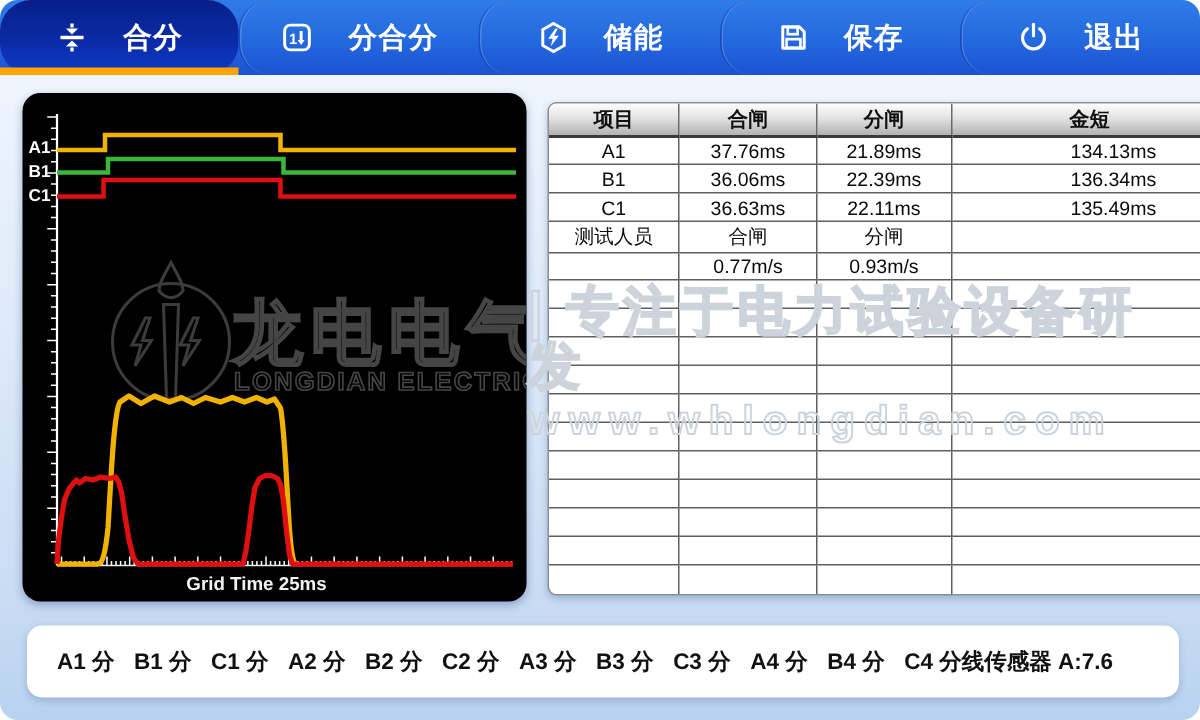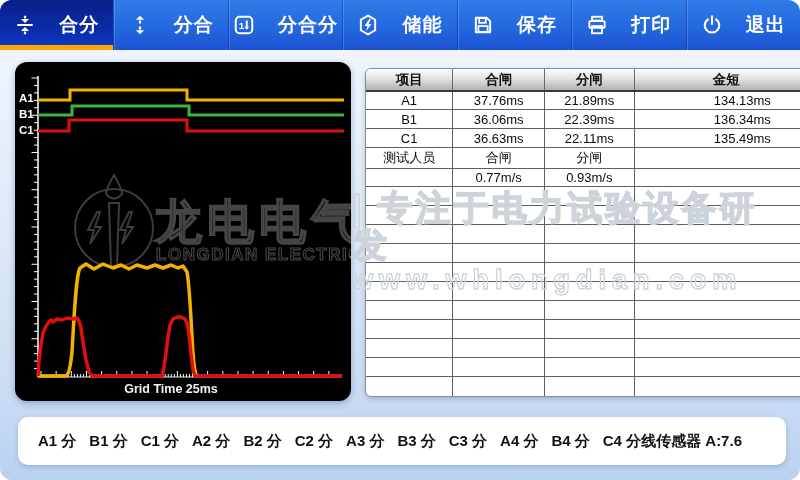--- a/index.html
+++ b/index.html
@@ -4,21 +4,21 @@
 <style>
   html,body{margin:0;padding:0;background:#ffffff;}
   *{box-sizing:border-box;}
   body{font-family:"Liberation Sans","DejaVu Sans",sans-serif;}
   .app{position:relative;width:800px;height:480px;border-radius:12px;overflow:hidden;background:#e4eefa;}
 
   
   .navbar{position:absolute;left:0;top:0;width:800px;height:50px;display:flex;
     background:linear-gradient(180deg,#2f7ce8 0%,#2468de 55%,#1c52d2 100%);}
   .tab{position:relative;flex:1 1 0;display:flex;align-items:center;justify-content:center;gap:23px;
-    cursor:pointer;color:#fff;font-size:19px;font-weight:700;letter-spacing:1px;}
+    cursor:pointer;color:#fff;font-size:19px;font-weight:700;letter-spacing:1px;border-radius:21px;}
   .tab + .tab{border-left:1px solid rgba(8,40,150,.45);box-shadow:inset 1px 0 0 rgba(255,255,255,.18);}
   .tab.active{background:linear-gradient(180deg,#081f8a 0%,#0b2ba6 55%,#0d3bca 100%);}
   .tab.active::after{content:"";position:absolute;left:0;right:0;bottom:0;height:5px;background:#ffa400;}
   .tab svg{display:block;}
 
   
   .content{position:absolute;left:0;top:50px;width:800px;height:430px;
     background:linear-gradient(180deg,#eff5fd 0%,#ddeaf8 40%,#cbddf4 78%,#b9d2f0 100%);}
 
   
@@ -63,29 +63,20 @@
         <line x1="3" y1="10" x2="17" y2="10" stroke="#fff" stroke-width="2"></line>
         <line x1="10" y1="1.5" x2="10" y2="4" stroke="#fff" stroke-width="2"></line>
         <path d="M6.3 4.5 H13.7 L10 8.2 Z" fill="#fff"></path>
         <line x1="10" y1="18.5" x2="10" y2="16" stroke="#fff" stroke-width="2"></line>
         <path d="M6.3 15.5 H13.7 L10 11.8 Z" fill="#fff"></path>
       </svg>
       <span>合分</span>
     </div>
     <div class="tab">
       <svg width="22" height="22" viewBox="0 0 20 20">
-        <line x1="10" y1="6" x2="10" y2="8.6" stroke="#fff" stroke-width="2"></line>
-        <path d="M6.3 5.2 H13.7 L10 1.5 Z" fill="#fff"></path>
-        <line x1="10" y1="14" x2="10" y2="11.4" stroke="#fff" stroke-width="2"></line>
-        <path d="M6.3 14.8 H13.7 L10 18.5 Z" fill="#fff"></path>
-      </svg>
-      <span>分合</span>
-    </div>
-    <div class="tab">
-      <svg width="22" height="22" viewBox="0 0 20 20">
         <rect x="2.5" y="2.5" width="15" height="15" rx="3.5" fill="none" stroke="#fff" stroke-width="1.8"></rect>
         <text x="5.2" y="13.8" font-size="9" font-weight="bold" fill="#fff" font-family="Liberation Sans,sans-serif">1</text>
         <line x1="12.5" y1="6" x2="12.5" y2="12.5" stroke="#fff" stroke-width="1.8"></line>
         <path d="M10.4 11.5 H14.6 L12.5 14.6 Z" fill="#fff"></path>
       </svg>
       <span>分合分</span>
     </div>
     <div class="tab">
       <svg width="22" height="22" viewBox="0 0 20 20">
         <path d="M10 1.5 L16.5 5.2 V14.8 L10 18.5 L3.5 14.8 V5.2 Z" fill="none" stroke="#fff" stroke-width="1.8"></path>
@@ -93,28 +84,20 @@
       </svg>
       <span>储能</span>
     </div>
     <div class="tab">
       <svg width="22" height="22" viewBox="0 0 20 20">
         <path d="M3.5 3.5 H13.5 L16.5 6.5 V16.5 H3.5 Z" fill="none" stroke="#fff" stroke-width="1.8" stroke-linejoin="round"></path>
         <rect x="6.5" y="3.8" width="6" height="4.2" fill="none" stroke="#fff" stroke-width="1.6"></rect>
         <rect x="5.8" y="11" width="8.4" height="5.2" fill="none" stroke="#fff" stroke-width="1.6"></rect>
       </svg>
       <span>保存</span>
-    </div>
-    <div class="tab">
-      <svg width="22" height="22" viewBox="0 0 20 20">
-        <rect x="5.5" y="2.5" width="9" height="3.5" fill="none" stroke="#fff" stroke-width="1.7"></rect>
-        <rect x="3" y="6.5" width="14" height="6" rx="1" fill="none" stroke="#fff" stroke-width="1.7"></rect>
-        <rect x="5.5" y="11" width="9" height="6.5" fill="none" stroke="#fff" stroke-width="1.7"></rect>
-      </svg>
-      <span>打印</span>
     </div>
     <div class="tab">
       <svg width="22" height="22" viewBox="0 0 20 20">
         <path d="M6.3 4.8 A6.6 6.6 0 1 0 13.7 4.8" fill="none" stroke="#fff" stroke-width="1.9" stroke-linecap="round"></path>
         <line x1="10" y1="2" x2="10" y2="9" stroke="#fff" stroke-width="1.9" stroke-linecap="round"></line>
       </svg>
       <span>退出</span>
     </div>
   </div>
 

